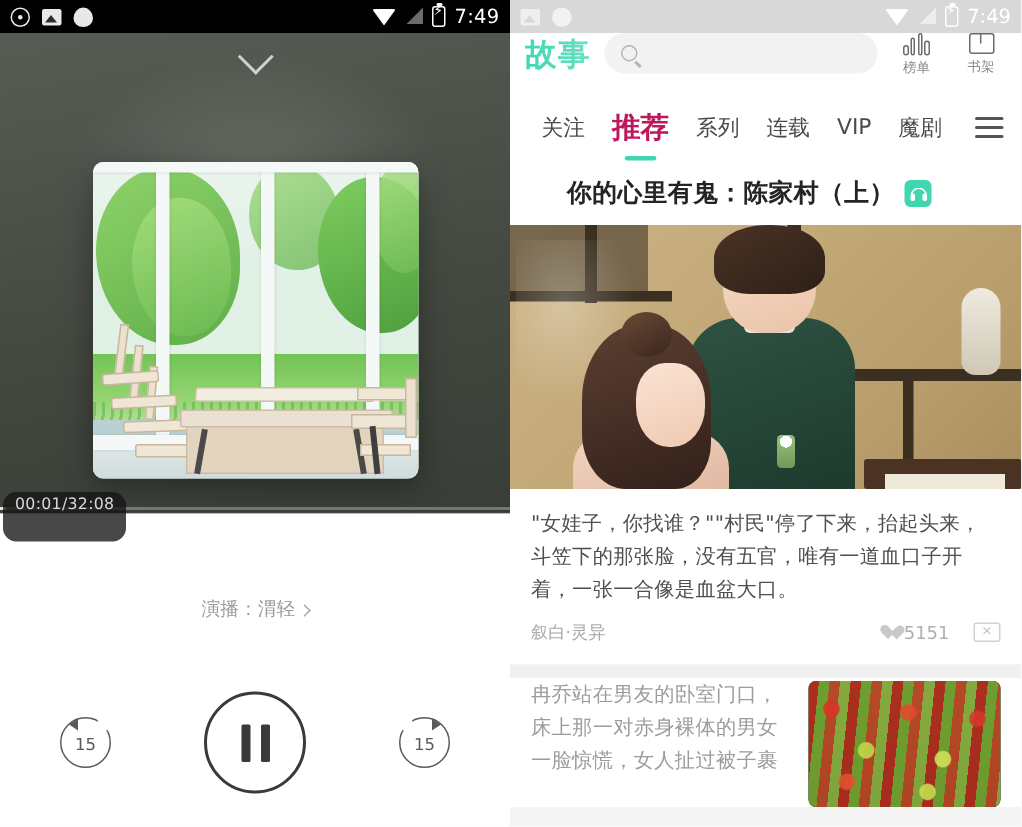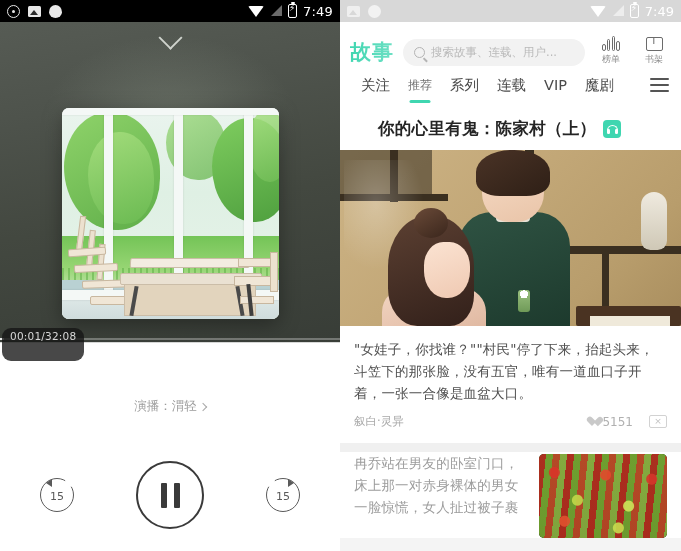--- a/index.html
+++ b/index.html
@@ -194,21 +194,21 @@
   .ico-circle-l{width:13px;height:13px;border-radius:50%;background:#f2f2f2;}
   .ico-wifi-l{width:0;height:0;border-left:8px solid transparent;border-right:8px solid transparent;border-top:11px solid #fff;border-radius:2px;}
   .ico-signal-l{width:12px;height:12px;position:relative;}
   .ico-signal-l:after{content:"";position:absolute;right:0;top:0;width:0;height:0;
     border-left:11px solid transparent;border-bottom:11px solid rgba(255,255,255,.55);}
   .ico-battery-l{width:9px;height:14px;border:1.4px solid #fff;border-radius:2px;position:relative;}
   .ico-battery-l:before{content:"";position:absolute;left:2px;top:-3px;width:4px;height:2px;background:#fff;border-radius:1px;}
   .ico-battery-l:after{content:"\26A1";position:absolute;left:0;top:-2px;font-size:9px;color:#fff;line-height:11px;}
 
   .app-header{
-    height:44px;background:#fff;display:flex;align-items:flex-end;padding:0 10px;gap:9px;
+    height:44px;background:#fff;display:flex;align-items:flex-start;padding:0 10px;gap:9px;
   }
   .brand{
     font-size:21px;font-weight:700;letter-spacing:1px;
     background:linear-gradient(95deg,#3fd6b0,#6fe0c5);
     -webkit-background-clip:text;background-clip:text;color:transparent;
     font-family:"DejaVu Sans","Liberation Sans",sans-serif;
   }
   .searchbar{
     flex:1;height:27px;background:#f2f2f2;border-radius:14px;display:flex;align-items:center;
     padding:0 11px;gap:6px;cursor:text;
@@ -229,21 +229,21 @@
   }
   .book-glyph:after{content:"";position:absolute;left:50%;top:-1px;width:1.4px;height:7px;background:#6b6b6b;transform:translateX(-50%);}
 
   .tabs{
     height:38px;background:#fff;display:flex;align-items:center;padding:0 12px;gap:0;
     position:relative;
   }
   .tab{
     font-size:14.5px;color:#4a4a4a;padding:0 9px;position:relative;cursor:pointer;white-space:nowrap;
   }
-  .tab.active{font-weight:400;color:#737373;font-size:12px;}
+  .tab.active{font-weight:700;color:#be185d;font-size:19px;}
   .tab.active:after{
     content:"";position:absolute;left:50%;transform:translateX(-50%);bottom:-9px;
     width:21px;height:3px;border-radius:2px;background:#3fd6b0;
   }
   .menu-icon{
     margin-left:auto;width:19px;height:14px;display:flex;flex-direction:column;justify-content:space-between;cursor:pointer;
   }
   .menu-icon i{display:block;height:1.8px;background:#555;border-radius:1px;}
 
   .feed{ height:447px; overflow:hidden; background:#f4f4f4; }
@@ -493,21 +493,20 @@
         <div class="ico-signal-l"></div>
         <div class="ico-battery-l"></div>
         <div class="sbr-time">7:49</div>
       </div>
     </div>
 
     <div class="app-header">
       <div class="brand">故事</div>
       <div class="searchbar">
         <div class="search-icon"></div>
-        <div class="search-ph">搜索故事、连载、用户...</div>
       </div>
       <div class="hicon">
         <div class="rank-glyph">
           <i></i>
             <i></i>
             <i></i>
             <i></i>
         </div>
         <div class="hicon-label">榜单</div>
       </div>

